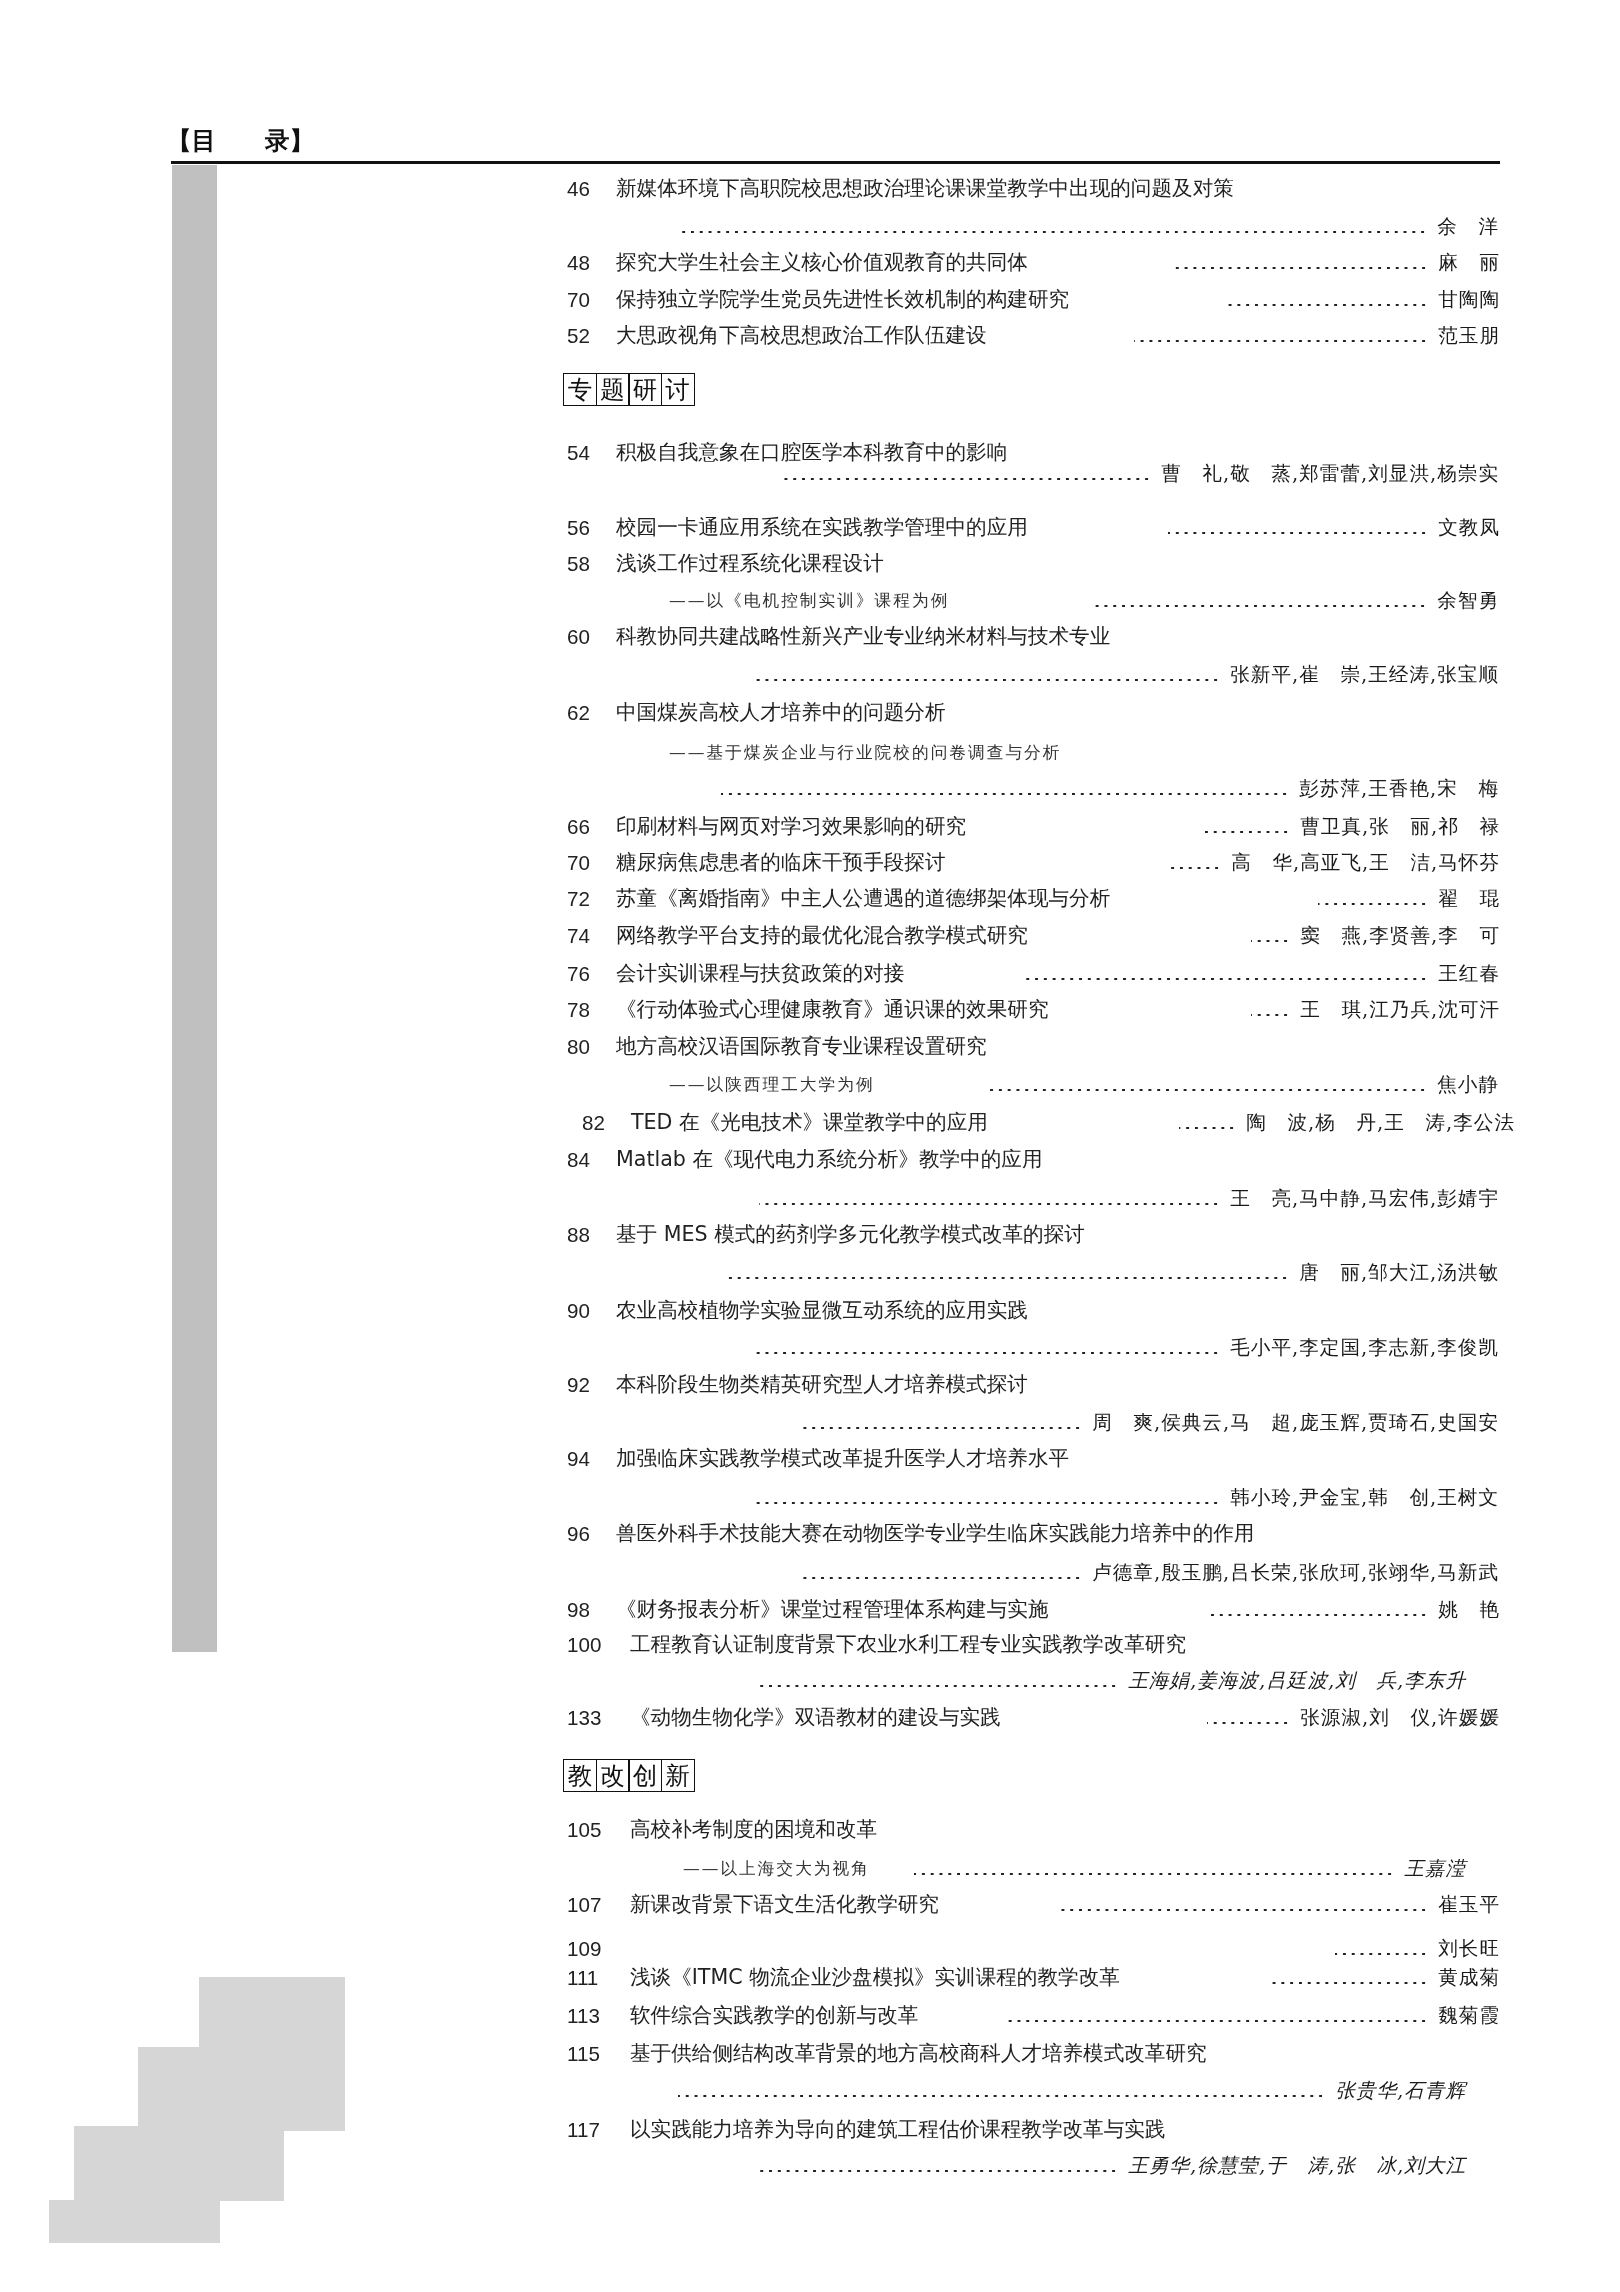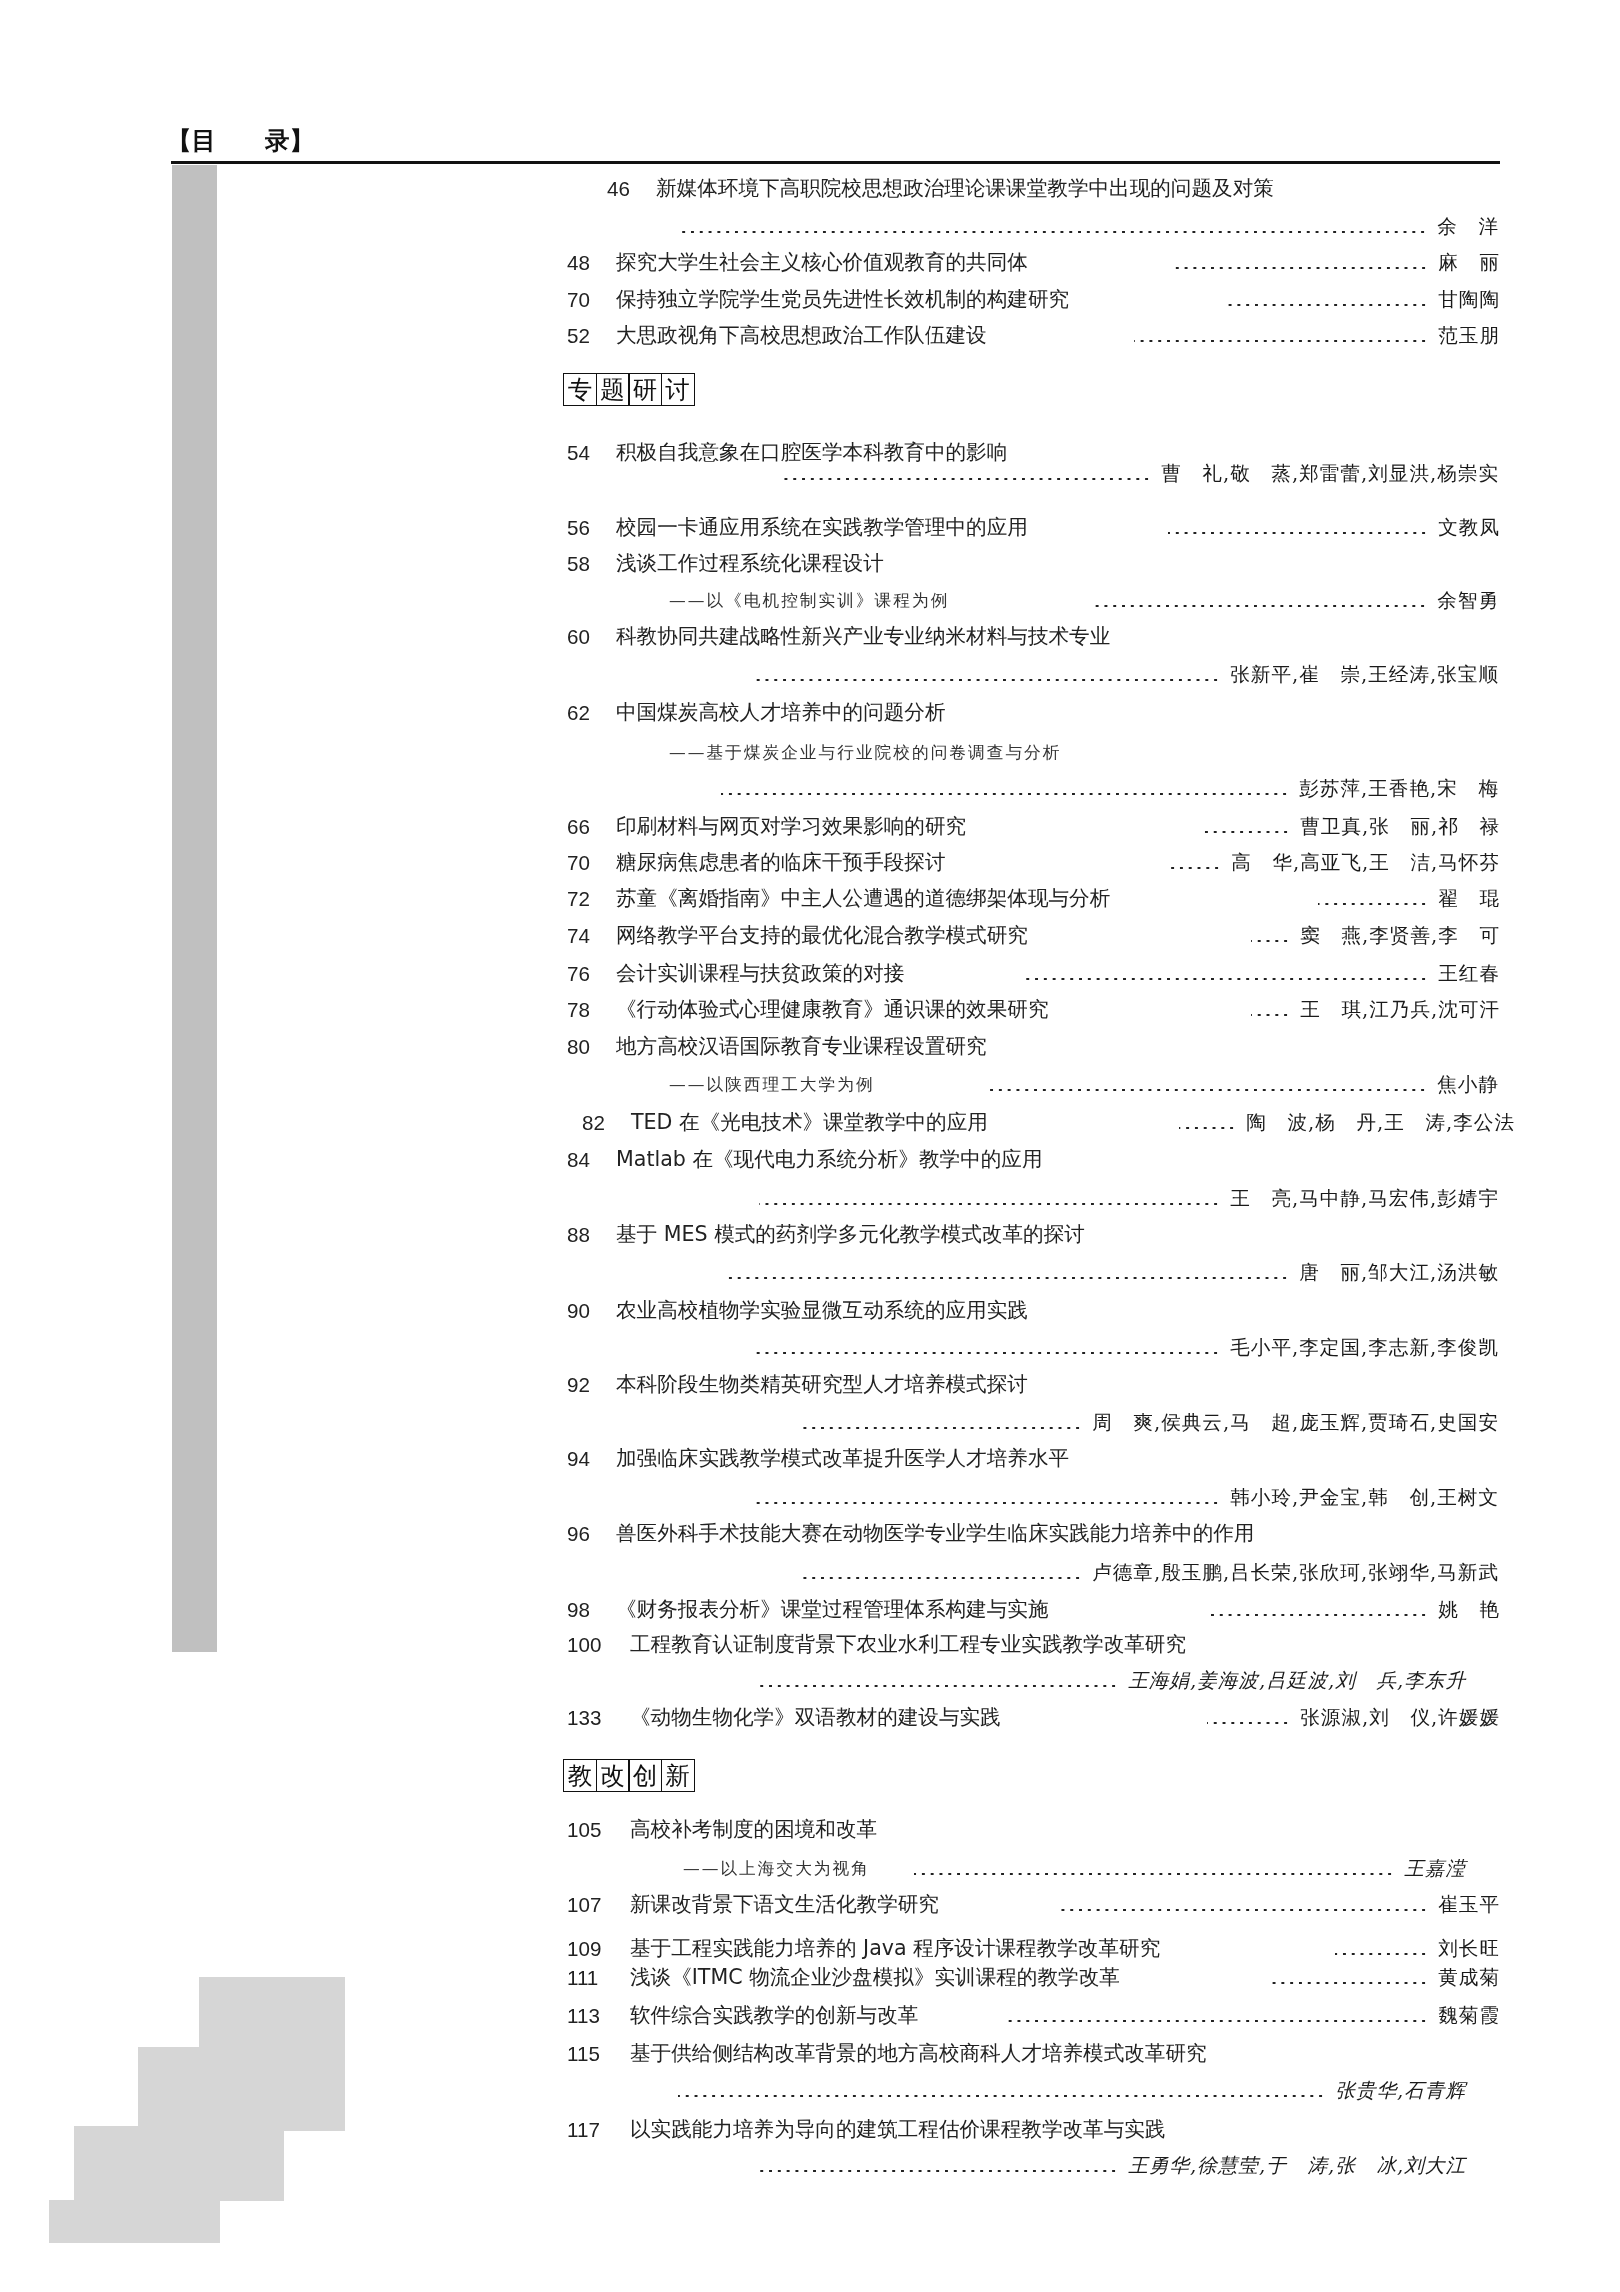--- a/index.html
+++ b/index.html
@@ -50,21 +50,21 @@
 
 <div class="header-title">【目　　录】</div>
 <div class="header-rule"></div>
 <div class="side-bar"></div>
 
 <div class="deco" style="left:199px; top:1977px; width:146px; height:154px;"></div>
 <div class="deco" style="left:138px; top:2047px; width:146px; height:154px;"></div>
 <div class="deco" style="left:74px; top:2126px; width:146px; height:108px;"></div>
 <div class="deco" style="left:49px; top:2200px; width:171px; height:43px;"></div>
 
-<div class="row" style="top:174px;margin-left:40px;">
+<div class="row" style="top:174px;">
   <span class="page-num">46</span>
   <span class="title">新媒体环境下高职院校思想政治理论课课堂教学中出现的问题及对策</span>
 </div>
 <div class="leader-row" style="top:212px;">
   <div class="leader-inline">
       <span class="dots" style="width:750px;"></span>
       <span class="author">余　洋</span>
     </div>
 </div>
 
@@ -350,21 +350,20 @@
   <span class="page-num">107</span>
   <span class="title">新课改背景下语文生活化教学研究</span>
   <div class="leader-inline">
       <span class="dots" style="width:372px;"></span>
       <span class="author">崔玉平</span>
     </div>
 </div>
 
 <div class="row w3" style="top:1926px;margin-top:8px;">
   <span class="page-num">109</span>
-  <span class="title">基于工程实践能力培养的 Java 程序设计课程教学改革研究</span>
   <div class="leader-inline">
       <span class="dots" style="width:93px;"></span>
       <span class="author">刘长旺</span>
     </div>
 </div>
 
 <div class="row w3" style="top:1963px;">
   <span class="page-num">111</span>
   <span class="title">浅谈《ITMC 物流企业沙盘模拟》实训课程的教学改革</span>
   <div class="leader-inline">

